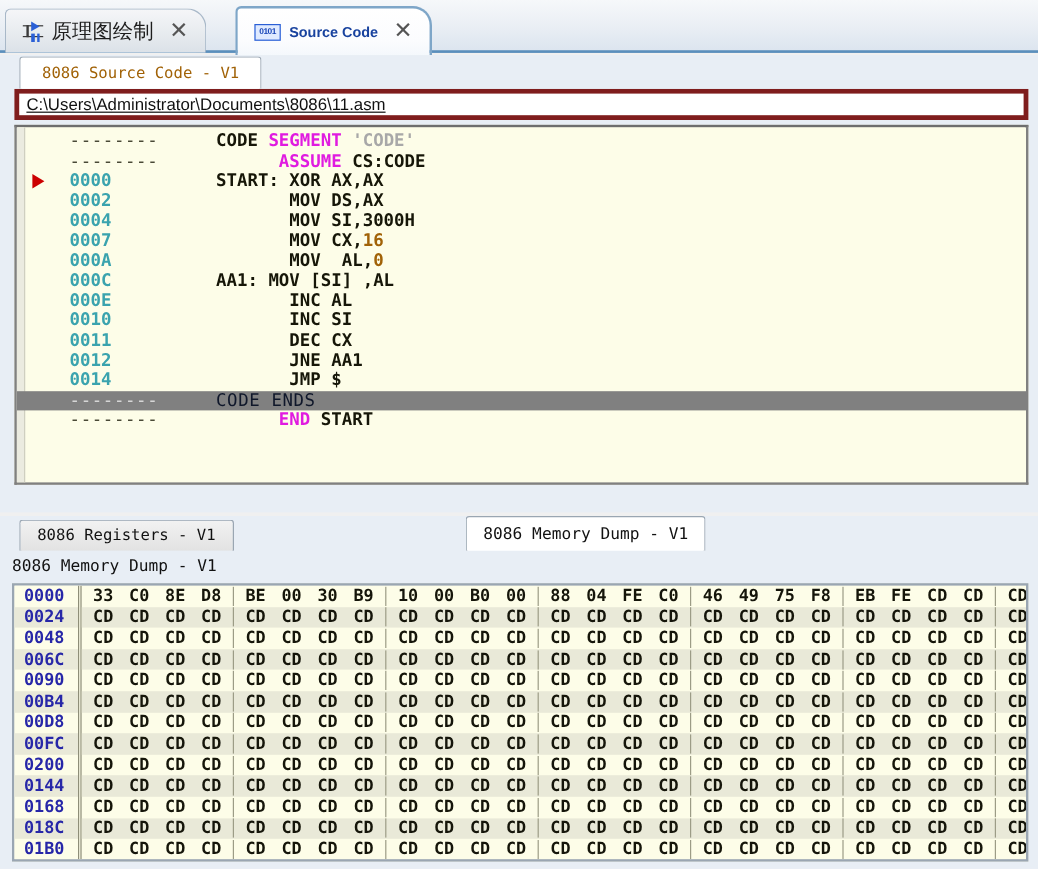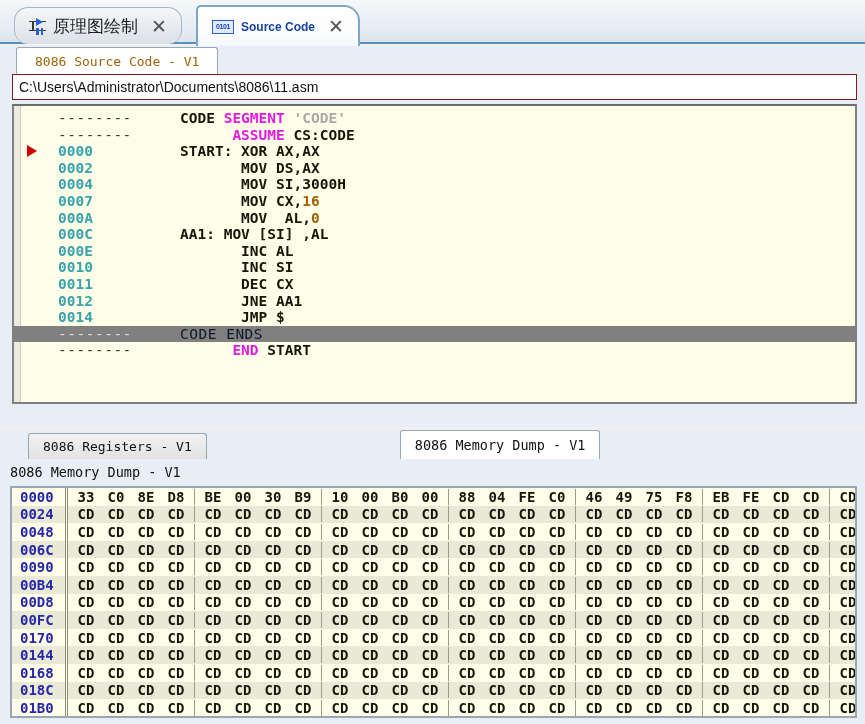--- a/index.html
+++ b/index.html
@@ -32,25 +32,24 @@
     gap: 7px;
     padding: 0 12px 0 14px;
     border: 1px solid #9fb6cc;
     border-bottom: none;
     border-radius: 5px 16px 0 0;
     background: linear-gradient(to bottom, #fdfdfd 0%, #eef1f5 60%, #e3e9f0 100%);
     cursor: pointer;
     white-space: nowrap;
   }
   .vtab.inactive {
-    left: 14px;
+    left: 4px;
     z-index: 1;
     background: linear-gradient(to bottom, #f5f6f8 0%, #e6eaee 60%, #dbe1e8 100%);
     border-color: #a8b8c8;
-    border-radius: 14px;
   }
   .vtab.active {
     left: 196px;
     z-index: 3;
     top: 5px;
     height: 41px;
     background: linear-gradient(to bottom, #ffffff 0%, #fbfcfe 70%, #f4f8fc 100%);
     border-color: #7ea6c8;
     border-width: 2px;
     border-bottom: none;
@@ -119,26 +118,26 @@
     font-family: "DejaVu Sans Mono", monospace;
     font-size: 13px; color: #a16207;
     white-space: nowrap;
     cursor: pointer;
   }
 
   .pathbar {
     margin: 0 4px 0 8px;
     height: 26px;
     background: #ffffff;
-    border: 1px solid #7f1d1d;
+    border: 4px solid #7f1d1d;
     display: flex; align-items: center;
     padding: 0 6px;
     font-family: "Liberation Sans", sans-serif;
     font-size: 14px; color: #111;
-    white-space: nowrap; overflow: hidden;
+    white-space: nowrap; overflow: hidden; text-decoration: underline;
   }
 
   
   .code-wrap {
     margin: 4px 4px 0 8px;
     height: 300px;
     background: #fdfde8;
     border: 2px solid #808080;
     border-top-color: #6e6e6e;
     position: relative;
@@ -183,21 +182,20 @@
     height: 26px;
     display: flex; align-items: center;
     padding: 0 14px;
     border: 1px solid #9aa6b2;
     border-bottom: none;
     border-radius: 3px 3px 0 0;
     font-family: "DejaVu Sans Mono", monospace;
     font-size: 13px; color: #111;
     white-space: nowrap; cursor: pointer;
     background: linear-gradient(to bottom,#f2f2f2,#e2e2e2);
-    margin-left: 12px;
   }
   .mtab.sel {
     background: #ffffff;
     top: 0px; height: 29px;
     font-size: 13.5px;
     z-index: 2;
   }
   .mem-title {
     height: 24px;
     display: flex; align-items: center;
@@ -319,21 +317,21 @@
         <div class="mrow alt">
           <span class="maddr">00B4</span>
         </div>
         <div class="mrow">
           <span class="maddr">00D8</span>
         </div>
         <div class="mrow alt">
           <span class="maddr">00FC</span>
         </div>
         <div class="mrow">
-          <span class="maddr">0170</span>
+          <span class="maddr">0200</span>
         </div>
         <div class="mrow alt">
           <span class="maddr">0144</span>
         </div>
         <div class="mrow">
           <span class="maddr">0168</span>
         </div>
         <div class="mrow alt">
           <span class="maddr">018C</span>
         </div>

